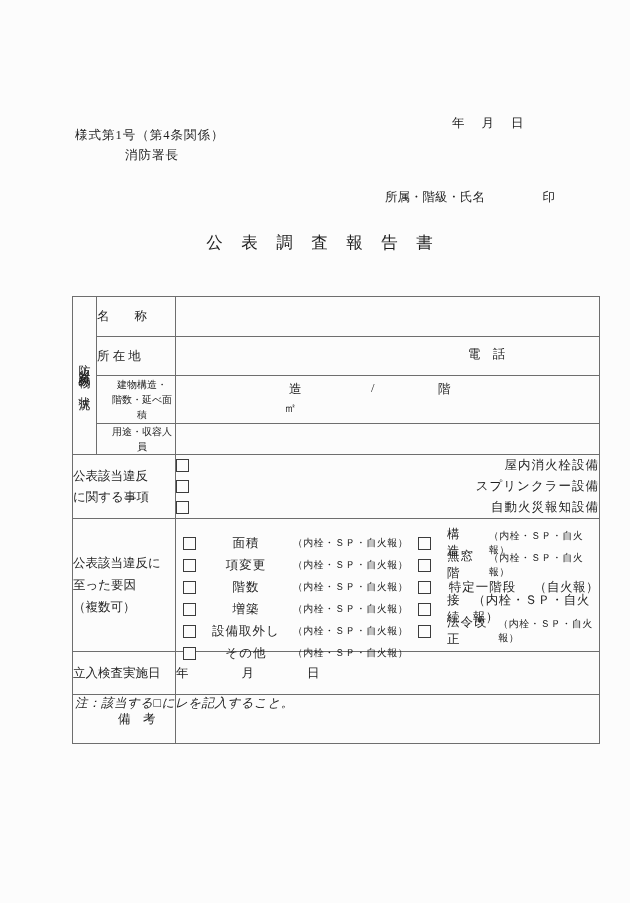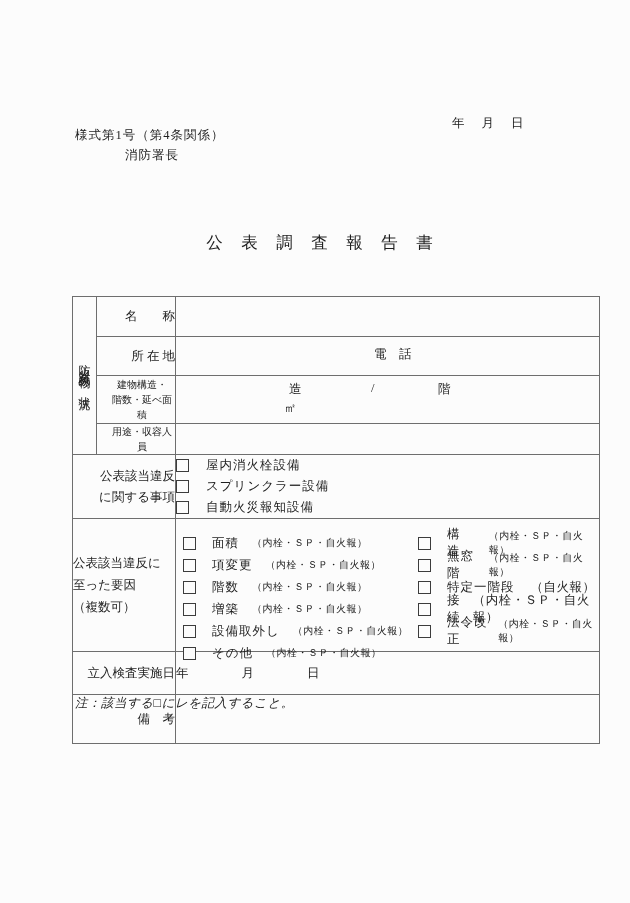--- a/index.html
+++ b/index.html
@@ -42,47 +42,47 @@
 
   .cell-vertical{text-align:center;}
   .cell-vertical .vtext{
     writing-mode:vertical-rl;
     text-orientation:upright;
     display:inline-block;
     font-size:12px;
     letter-spacing:3px;
     line-height:22px;
   }
-  .cell-label{text-align:right;}
+  .cell-label{text-align:left;}
   .cell-label.small{text-align:center;padding-left:12px;font-size:10px;line-height:15px;}
   .row-name td{height:39px;}
   .row-address td{height:38px;}
   .row-structure td{height:47px;}
   .row-use td{height:22px;}
   .row-violation td{height:63px;}
   .row-cause td{height:132px;}
   .row-inspection td{height:42px;}
-  .row-remarks td{height:48px;}
-
-  .address-content{vertical-align:bottom;}
+  .row-remarks td{height:48px;padding-left:45px;}
+
+  .address-content{vertical-align:bottom;text-align:center;}
   .phone{padding-left:198px;padding-bottom:4px;font-size:12.5px;}
 
   .structure-content{position:relative;}
   .structure-content span{position:absolute;font-size:12.5px;}
   .sp-zou{left:113px;top:5px;}
   .sp-slash{left:195px;top:5px;}
   .sp-kai{left:262px;top:5px;}
   .sp-sqm{left:108px;top:24px;}
 
   .section-label div{line-height:21px;}
   .cause-label{text-align:left;padding-left:6px;}
   .cause-label div{line-height:22px;}
 
   .checklist{vertical-align:top;padding:5px 0 0 8px;}
-  .check-item{display:flex;align-items:center;height:21px;}
+  .check-item{display:flex;align-items:center;height:21px;justify-content:space-between;}
   .checkbox{
     width:11px;height:11px;
     border:1px solid #3c3c3c;
     background:#fcfcfc;
     display:inline-block;
     flex:none;
     margin-right:17px;
   }
   .check-label{font-size:12.5px;letter-spacing:1px;}
 
@@ -110,20 +110,24 @@
   <div class="abs form-number">様式第1号（第4条関係）</div>
 
   <div class="abs date-line">
     <span>年</span>
     <span>月</span>
     <span>日</span>
   </div>
 
   <div class="abs addressee">消防署長</div>
 
+  <div class="abs signature-line">
+    <span>所属・階級・氏名</span>
+    <span>印</span>
+  </div>
 
   <h1 class="abs title">公　表　調　査　報　告　書</h1>
 
   <div class="abs intro">
   </div>
 
   <table class="abs form-table">
     <colgroup>
         <col class="col-a">
         <col class="col-b">

